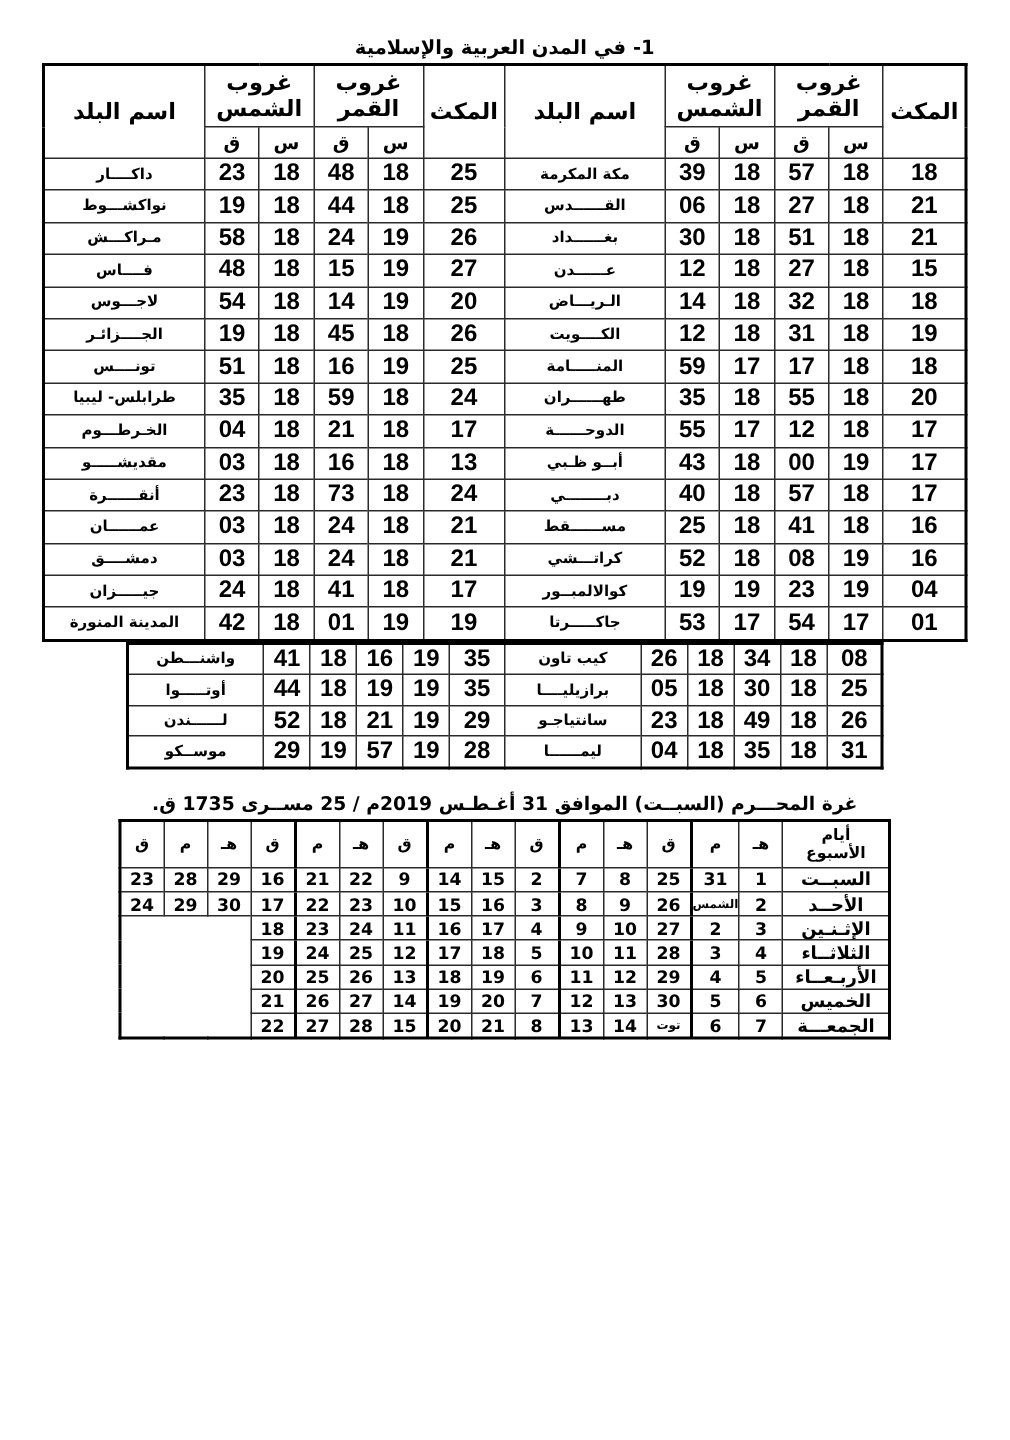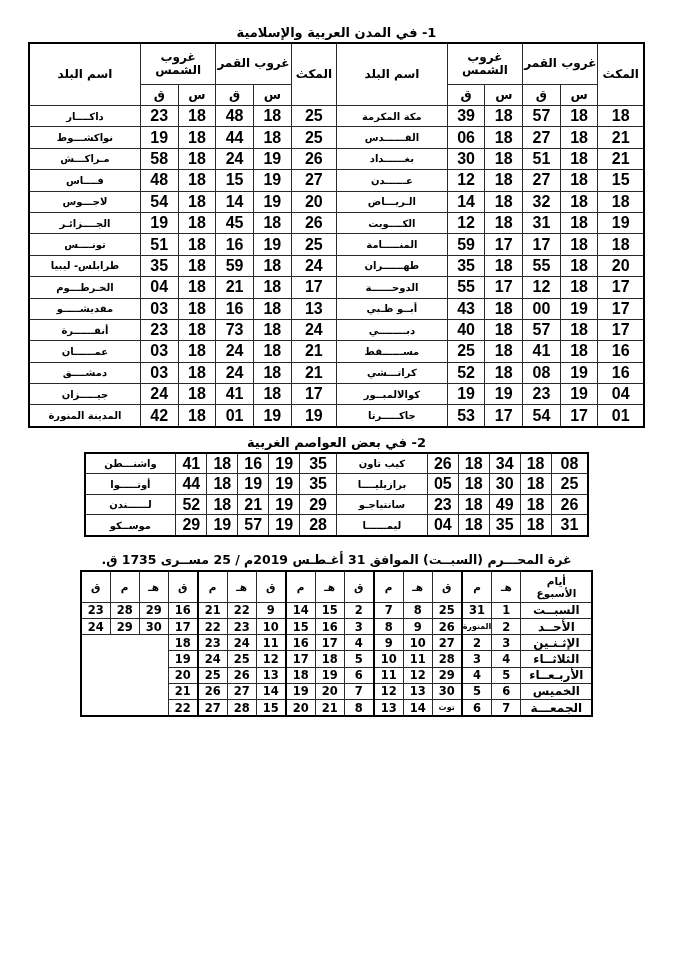--- a/index.html
+++ b/index.html
@@ -53,21 +53,21 @@
   .tbl3 td, .tbl3 th{
     border:1.5px solid #2a2a2a;
     text-align:center;
     vertical-align:middle;
     padding:0;
   }
 
   
   .tbl1{width:100%;}
   .tbl1 th{
-    font-size:12px;font-weight:bold;line-height:1.12;
+    font-size:15px;font-weight:bold;line-height:1.12;
     height:18px;
   }
   .tbl1 .hdr-grp{height:40px;}
   .tbl1 .hdr-sub{height:20px;font-size:12.5px;}
   .tbl1 td{height:20.4px;}
   .num{font-size:16px;font-weight:bold;font-family:"Liberation Sans",sans-serif;}
   .city{font-size:10px;font-weight:bold;white-space:nowrap;padding:0 3px;}
   .c-name{width:90px;}
   .c-sm{width:30px;}
   .c-wait{width:36px;}
@@ -330,21 +330,20 @@
           <td class="num c-wait">19</td>
           <td class="num c-sm">19</td>
           <td class="num c-sm">01</td>
           <td class="num c-sm">18</td>
           <td class="num c-sm">42</td>
           <td class="city c-name">المدينة المنورة</td>
         </tr>
       </tbody>
   </table>
 
-  <div class="sec-head">2- في بعض العواصم الغربية</div>
 
   <div class="tbl2-wrap">
     <table class="tbl2">
       <tbody id="tbl2-body">
           <tr>
             <td class="num c-wait">08</td>
             <td class="num c-sm">18</td>
             <td class="num c-sm">34</td>
             <td class="num c-sm">18</td>
             <td class="num c-sm">26</td>
@@ -442,21 +441,21 @@
             <td class="dcol">22</td>
             <td class="dcol">21</td>
             <td class="dcol grp-edge">16</td>
             <td class="dcol">29</td>
             <td class="dcol">28</td>
             <td class="dcol">23</td>
           </tr>
           <tr>
             <td class="dayname">الأحــد</td>
             <td class="dcol">2</td>
-            <td class="dcol mlabel">المنورة</td>
+            <td class="dcol mlabel">الشمس</td>
             <td class="dcol grp-edge">26</td>
             <td class="dcol">9</td>
             <td class="dcol">8</td>
             <td class="dcol grp-edge">3</td>
             <td class="dcol">16</td>
             <td class="dcol">15</td>
             <td class="dcol grp-edge">10</td>
             <td class="dcol">23</td>
             <td class="dcol">22</td>
             <td class="dcol grp-edge">17</td>

